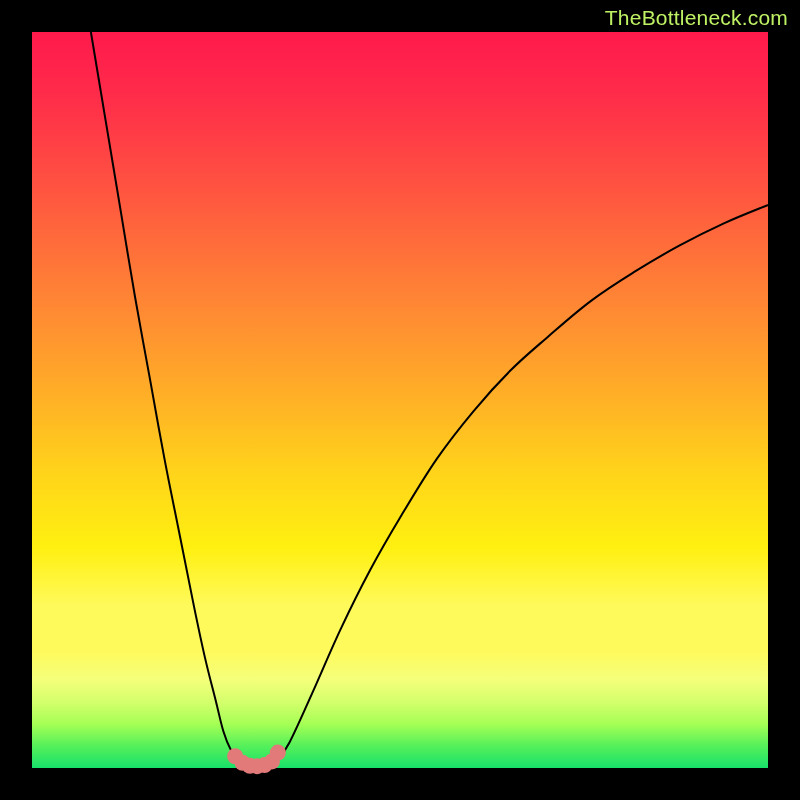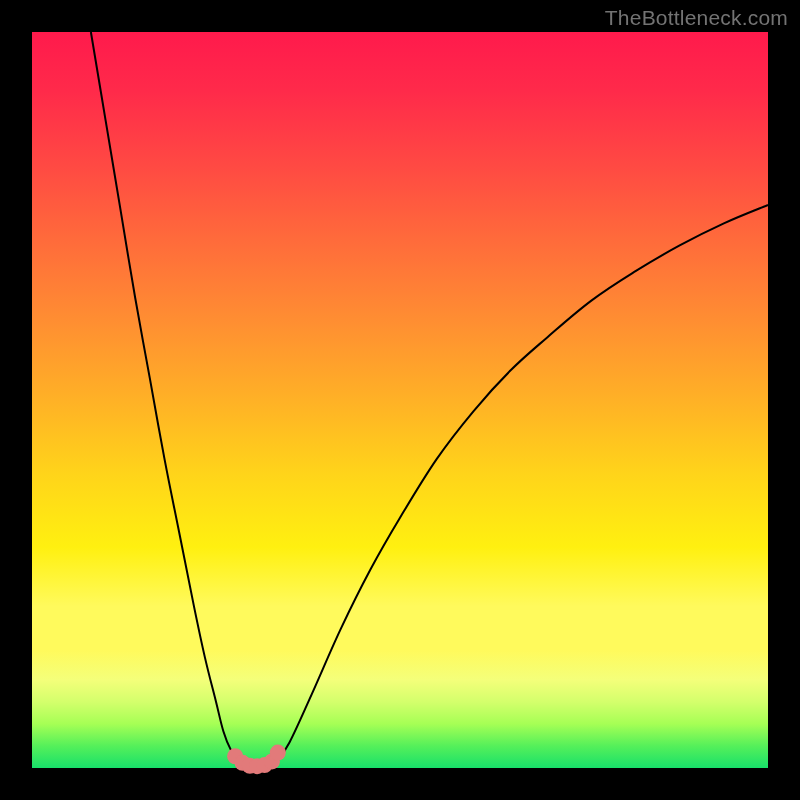--- a/index.html
+++ b/index.html
@@ -37,21 +37,21 @@
       #a6ff55 94%,
       #55f05a 97%,
       #18e06a 100%
     );
   }
   .watermark {
     position: absolute;
     top: 6px;
     right: 12px;
     font-size: 21px;
-    color: #737373;
+    color: #bef264;
     letter-spacing: 0.2px;
     font-weight: 400;
   }
   svg.curve {
     position: absolute;
     left: 0;
     top: 0;
     width: 736px;
     height: 736px;
     overflow: visible;

